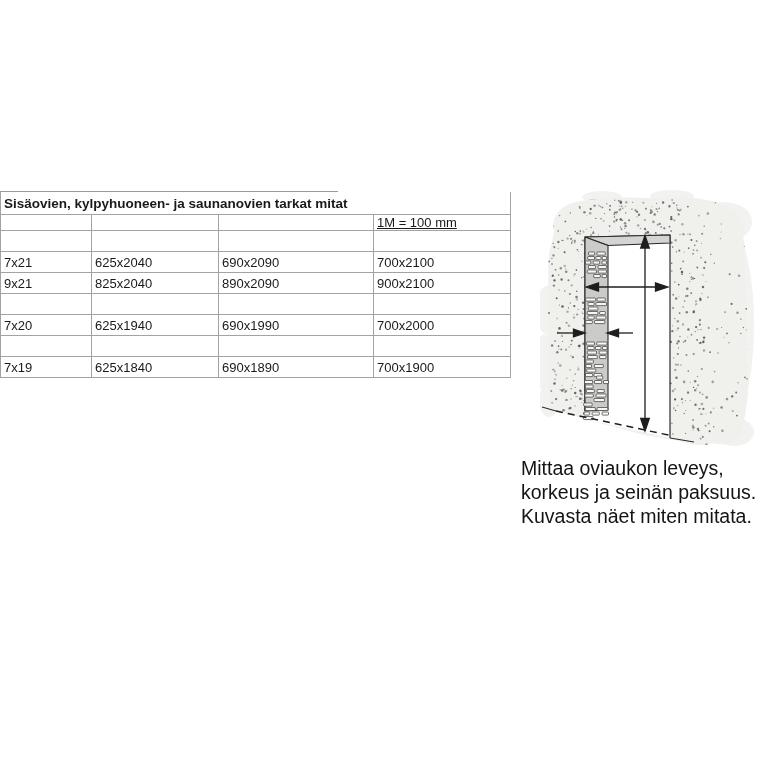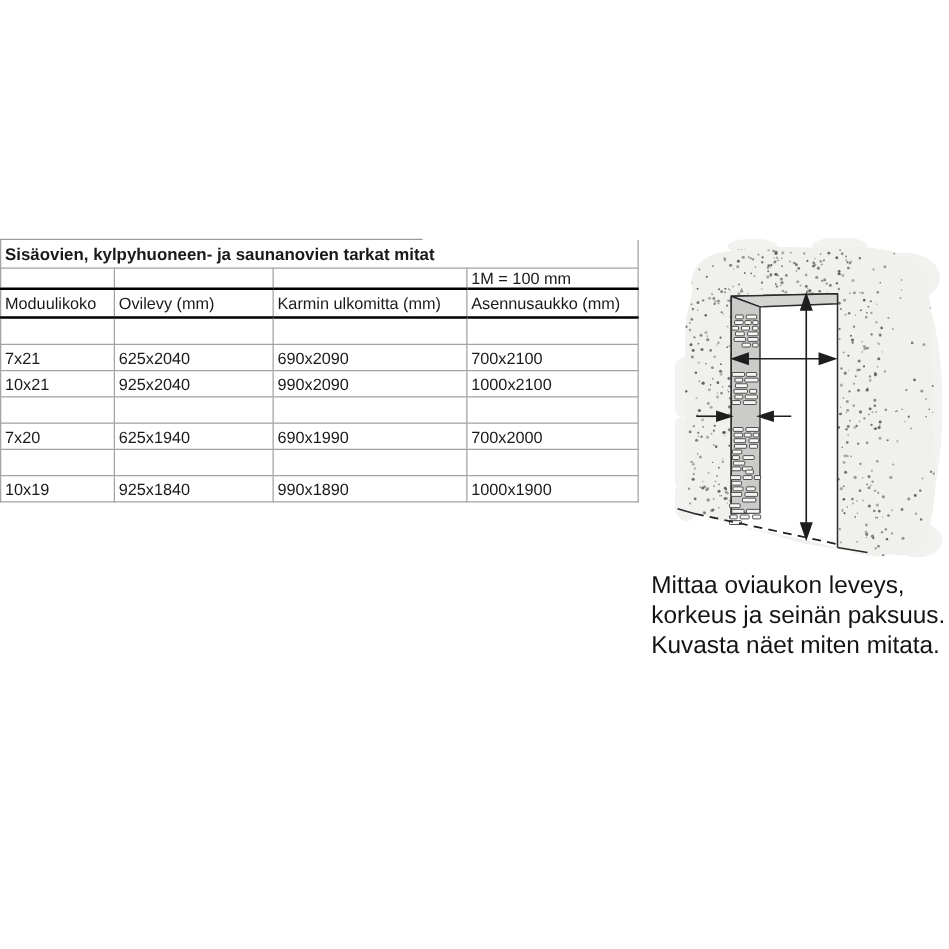--- a/index.html
+++ b/index.html
@@ -9,21 +9,21 @@
   
   .title-topline{position:absolute;left:0;top:191px;width:338px;height:1px;background:#9a9a9a;}
 
   table.dims{position:absolute;left:0;top:192px;width:510px;border-collapse:collapse;
              table-layout:fixed;font-size:13px;color:#1a1a1a;}
   table.dims td{border:1px solid #a3a3a3;height:20px;padding:0 2px 0 3px;
                 vertical-align:middle;white-space:nowrap;overflow:hidden;font-weight:400;
                 text-align:left;}
   tr.title-row td{border:none;border-left:1px solid #a3a3a3;border-right:1px solid #a3a3a3;
                   border-bottom:1px solid #a3a3a3;font-weight:700;font-size:13.5px;height:22px;}
-  tr.note-row td{height:15px;}
+  tr.note-row td{height:15px;text-decoration:underline;}
   tr.header-row td{border-top:2px solid #000;border-bottom:2px solid #000;height:21px;}
 
   .figure{position:absolute;left:540px;top:190px;width:220px;height:270px;}
 
   .caption{position:absolute;left:521px;top:456px;width:242px;font-size:19.5px;
            line-height:24px;color:#141414;}
 </style>
 </head>
 <body>
 
@@ -41,69 +41,63 @@
     <tbody>
       <tr class="title-row">
         <td colspan="4">Sisäovien, kylpyhuoneen- ja saunanovien tarkat mitat</td>
       </tr>
       <tr class="note-row">
         <td></td>
         <td></td>
         <td></td>
         <td>1M = 100 mm</td>
       </tr>
-      <tr class="header-row" id="header-row">
-          <td>Moduulikoko</td>
-          <td>Ovilevy (mm)</td>
-          <td>Karmin ulkomitta (mm)</td>
-          <td>Asennusaukko (mm)</td>
-        </tr>
     </tbody>
     <tbody id="table-body">
         <tr>
           <td></td>
           <td></td>
           <td></td>
           <td></td>
         </tr>
         <tr>
           <td>7x21</td>
           <td>625x2040</td>
           <td>690x2090</td>
           <td>700x2100</td>
         </tr>
         <tr>
-          <td>10x21</td>
-          <td>925x2040</td>
-          <td>990x2090</td>
-          <td>1000x2100</td>
+          <td>9x21</td>
+          <td>825x2040</td>
+          <td>890x2090</td>
+          <td>900x2100</td>
         </tr>
         <tr>
           <td></td>
           <td></td>
           <td></td>
           <td></td>
         </tr>
         <tr>
           <td>7x20</td>
           <td>625x1940</td>
           <td>690x1990</td>
           <td>700x2000</td>
         </tr>
         <tr>
           <td></td>
           <td></td>
           <td></td>
           <td></td>
         </tr>
         <tr>
-          <td>10x19</td>
-          <td>925x1840</td>
-          <td>990x1890</td>
-          <td>1000x1900</td>
+          <td>7x19</td>
+          <td>625x1840</td>
+          <td>690x1890</td>
+          <td>700x1900</td>
         </tr>
       </tbody>
   </table>
 
   <svg class="figure" viewBox="0 0 220 270" aria-hidden="true">
     <defs>
       <clipPath id="wallClip">
         <path d="M14,42 C10,26 22,13 42,11 C72,5 100,9 130,8 C152,6 172,10 184,15
                  C198,20 205,30 203,46 C207,62 203,82 206,102 C209,127 204,152 208,177
                  C210,200 206,220 203,236 C200,251 188,257 172,253 C161,258 148,253 140,251

